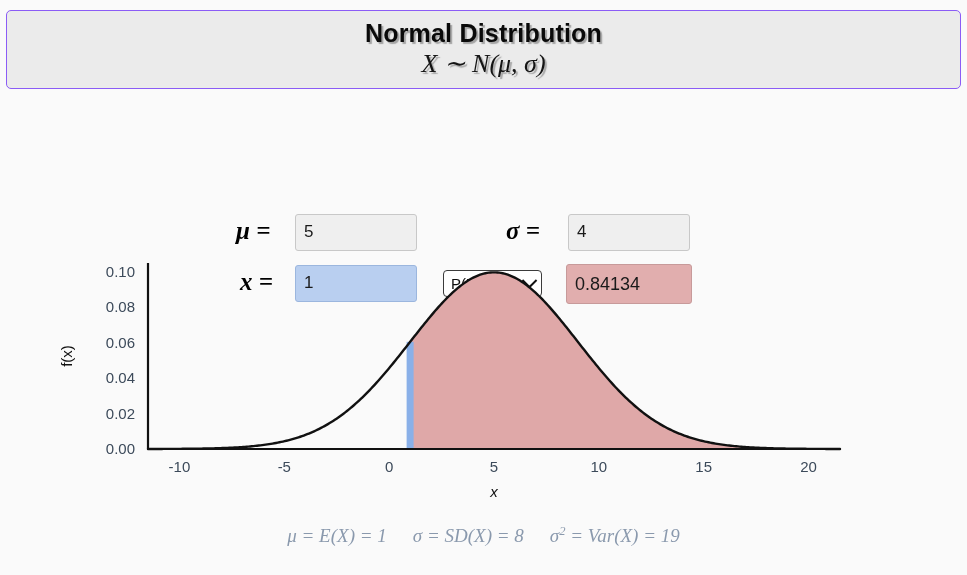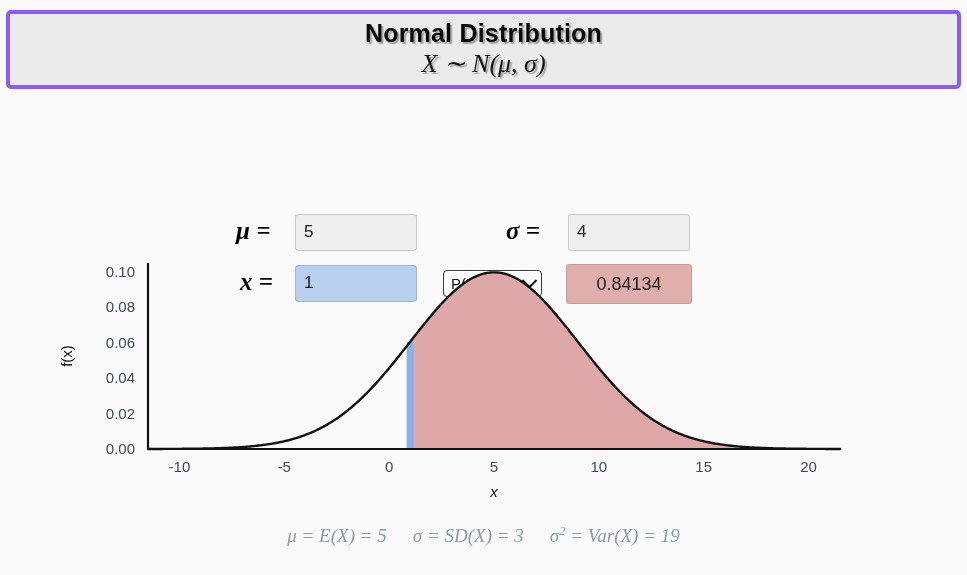--- a/index.html
+++ b/index.html
@@ -17,21 +17,21 @@
 
   
   .header-panel {
     position: absolute;
     left: 6px;
     top: 10px;
     width: 955px;
     height: 79px;
     box-sizing: border-box;
     background: #ebebeb;
-    border: 4px solid #8b5cf6;
+    border: 1px solid #8b5cf6;
     border-radius: 5px;
     display: flex;
     flex-direction: column;
     align-items: center;
     justify-content: center;
   }
   .title-main {
     font-family: "Liberation Sans", sans-serif;
     font-weight: bold;
     font-size: 25px;
@@ -82,21 +82,20 @@
     background: #efefef;
     border: 1px solid #c8c8c8;
   }
   .field-blue {
     background: #b9cff0;
     border: 1px solid #9bb6de;
   }
   .field-pink {
     background: #e1aeae;
     border: 1px solid #c79a9a;
-    text-align: center;
   }
 
   #mu-label   { left: 236px; top: 113px; }
   #mu-input   { left: 295px; top: 110px; width: 122px; }
   #sigma-label{ left: 506px; top: 113px; }
   #sigma-input{ left: 568px; top: 110px; width: 122px; }
   #x-label    { left: 240px; top: 164px; }
   #x-input    { left: 295px; top: 161px; width: 122px; }
 
   .prob-select {
@@ -232,13 +231,13 @@
         <text class="axis-tick" x="598.8484848484848" y="242" text-anchor="middle">10</text>
         <text class="axis-tick" x="703.6969696969696" y="242" text-anchor="middle">15</text>
         <text class="axis-tick" x="808.5454545454546" y="242" text-anchor="middle">20</text>
       </g>
 
     <text id="xlabel-text" class="axis-name" text-anchor="middle" x="494" y="267">x</text>
     <text id="ylabel-text" class="axis-name-y" text-anchor="middle" x="72" y="126" transform="rotate(-90 72 126)">f(x)</text>
   </svg>
 </div>
 
-<div class="footer-stats"><span>μ = E(X) = 5</span><span class="gap"></span><span>σ = SD(X) = 3</span><span class="gap"></span><span><span>σ</span><sup>2</sup><span> = Var(X) = 19</span></span></div>
+<div class="footer-stats"><span>μ = E(X) = 1</span><span class="gap"></span><span>σ = SD(X) = 8</span><span class="gap"></span><span><span>σ</span><sup>2</sup><span> = Var(X) = 19</span></span></div>
 
 </body></html>

